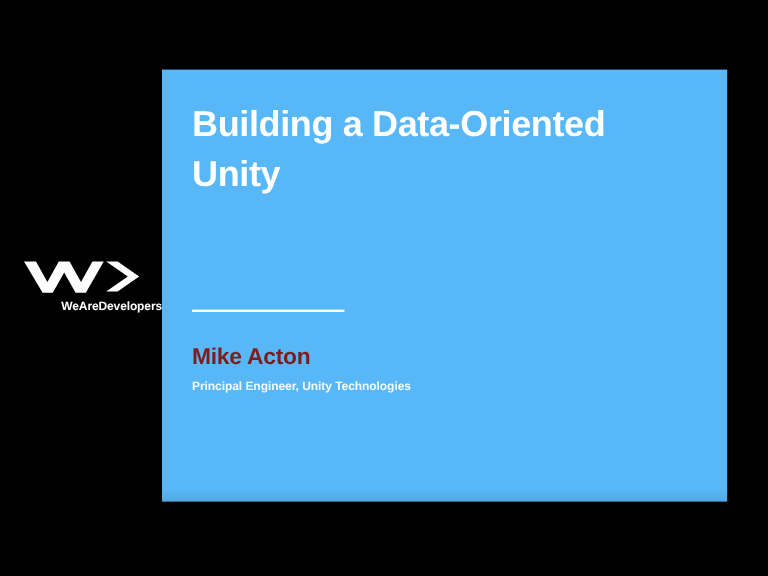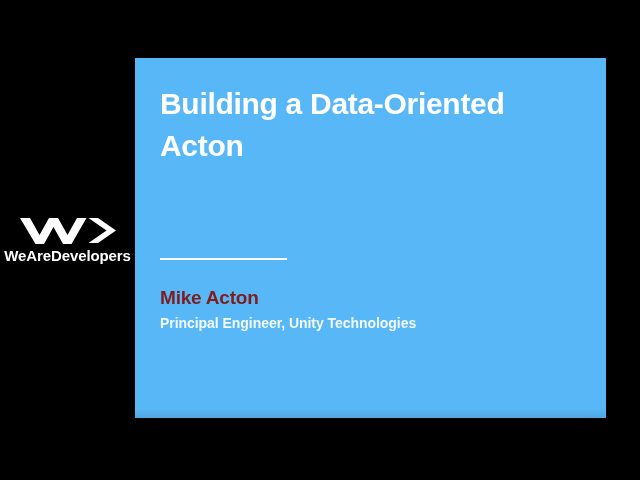--- a/index.html
+++ b/index.html
@@ -43,25 +43,26 @@
   #brand-mark {
     display: block;
     margin: 0 auto;
     width: 100px;
     height: 29px;
   }
   #brand-wordmark {
     display: block;
     margin: 5px auto 0 auto;
     color: #ffffff;
-    font-size: 15px;
+    font-size: 10px;
     font-weight: bold;
     letter-spacing: -0.1px;
     line-height: 12px;
     white-space: nowrap;
+    text-align: right;
   }
 
   
   #title-panel {
     position: absolute;
     left: 135px;
     top: 58px;
     width: 471px;
     height: 360px;
     background: #58b7f6;
@@ -109,21 +110,21 @@
     font-weight: bold;
     line-height: 24px;
     letter-spacing: -0.2px;
     white-space: nowrap;
   }
   #speaker-role {
     position: absolute;
     left: 25px;
     top: 258px;
     color: rgba(255,255,255,0.93);
-    font-size: 14px;
+    font-size: 10px;
     font-weight: bold;
     line-height: 14px;
     letter-spacing: -0.05px;
     white-space: nowrap;
   }
 </style>
 </head>
 <body>
 
 <div id="slide-stage">
@@ -135,21 +136,21 @@
         <path fill="#ffffff" d="M141 4 L160 4 L196 29 L160 54 L141 54 L177 29 Z"></path>
       </svg>
       <span id="brand-wordmark">WeAreDevelopers</span>
     </div>
   </div>
 
   <div id="title-panel">
 
     <div id="slide-title">
       <span id="title-line-1">Building a Data-Oriented</span>
-      <span id="title-line-2">Acton</span>
+      <span id="title-line-2">Unity</span>
     </div>
 
     <div id="title-divider"></div>
 
     <div id="speaker-name">Mike Acton</div>
     <div id="speaker-role">Principal Engineer, Unity Technologies</div>
 
     <div id="panel-bottom-shade"></div>
   </div>
 

